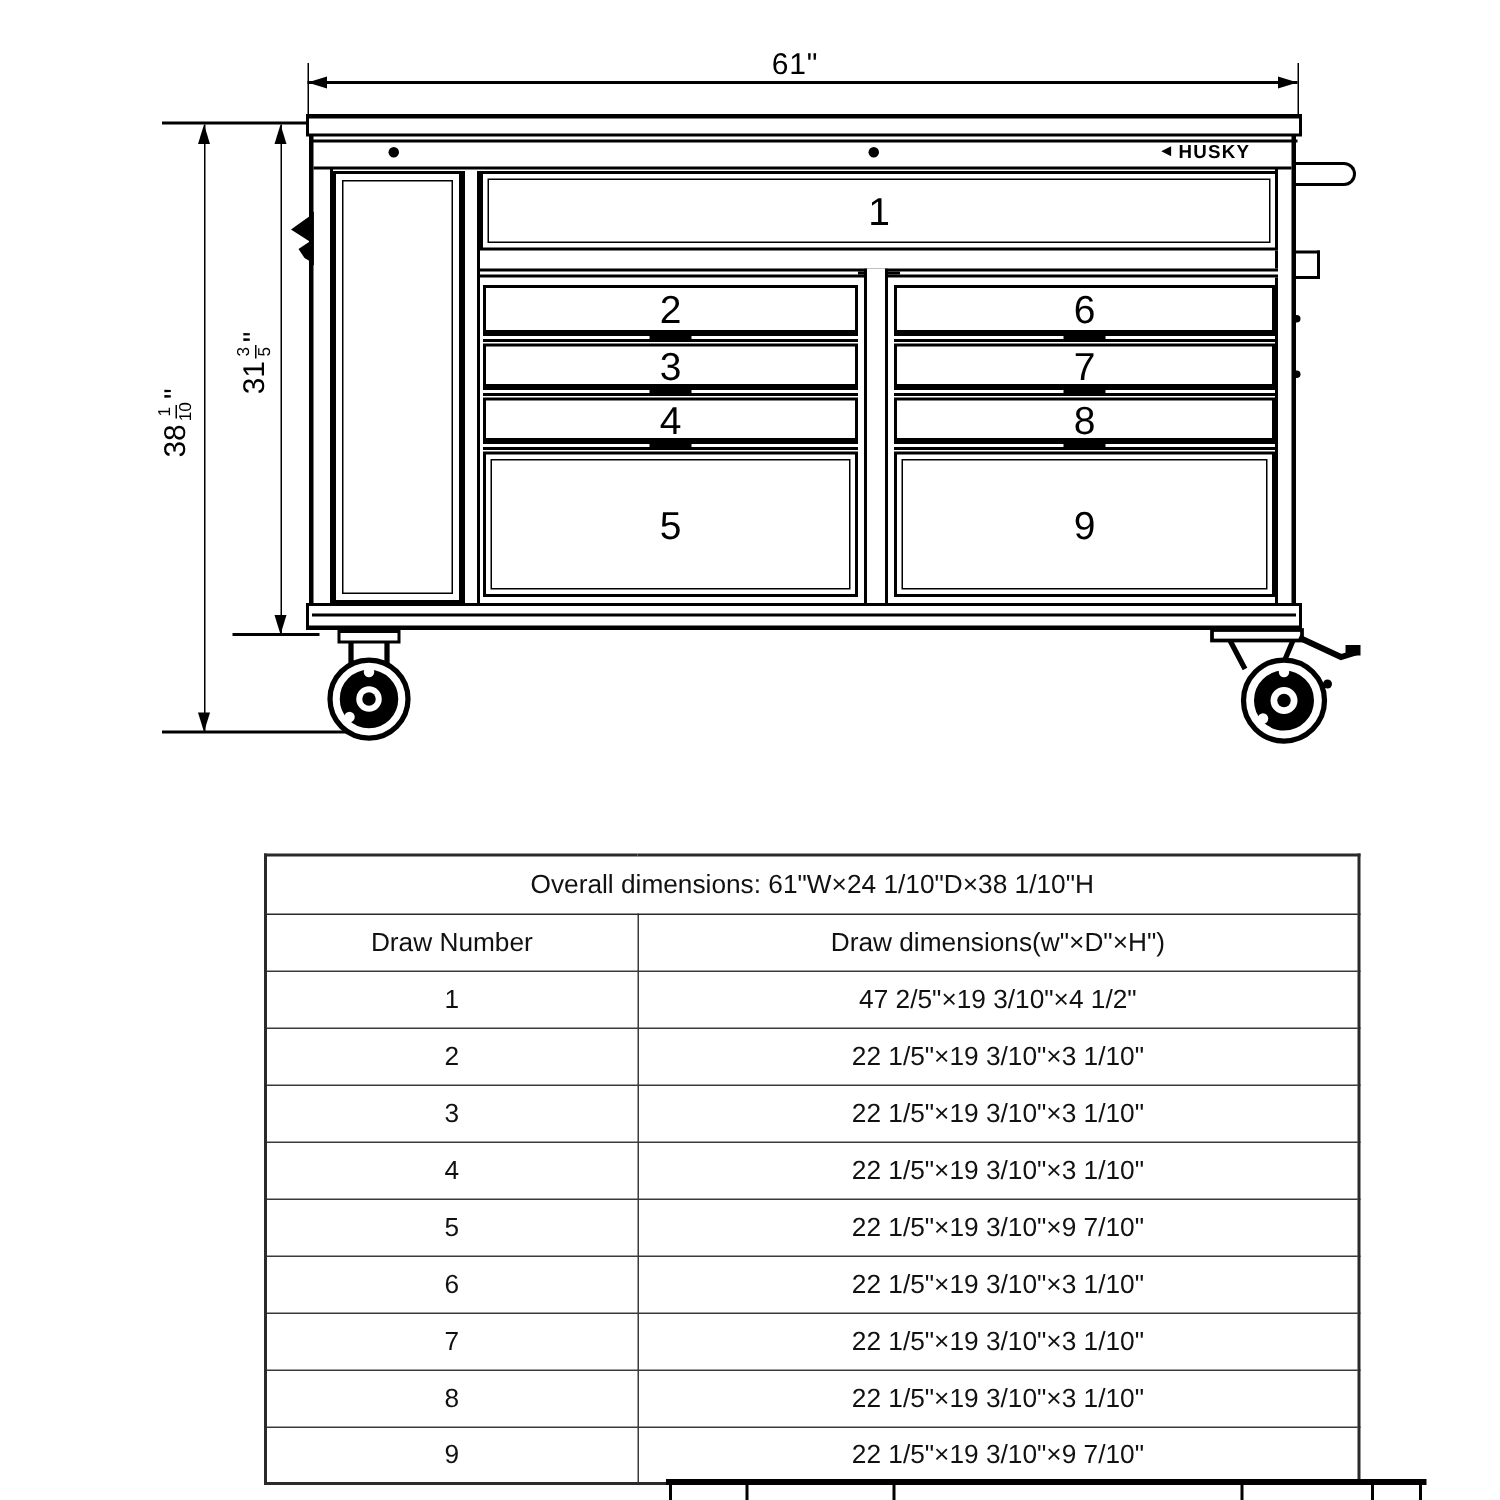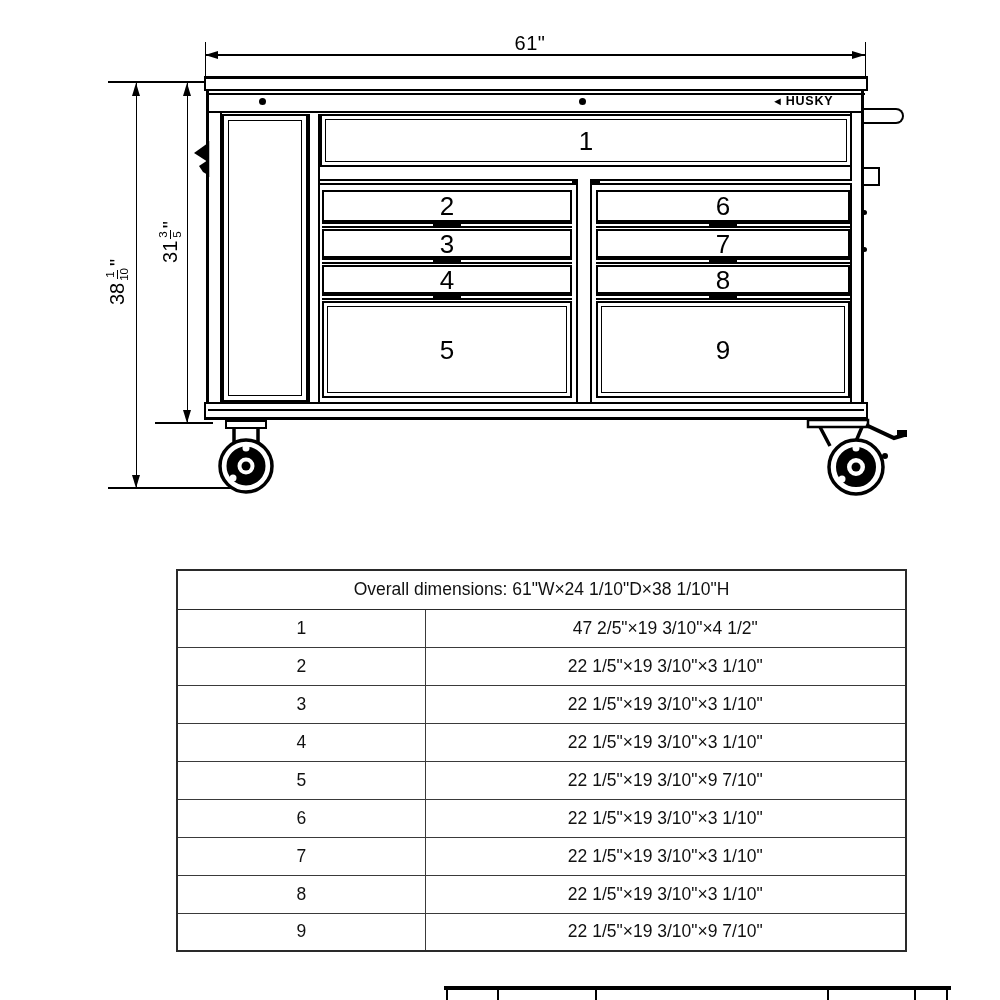--- a/index.html
+++ b/index.html
@@ -178,20 +178,24 @@
   <table class="spec">
     <colgroup>
         <col style="width:248px">
         <col>
       </colgroup>
     <tbody>
         <tr class="r-overall">
       <td colspan="2">Overall dimensions: 61"W×24 1/10"D×38 1/10"H</td>
     </tr>
     <tr>
+      <td>Draw Number</td>
+      <td>Draw dimensions(w"×D"×H")</td>
+    </tr>
+    <tr>
       <td>1</td>
       <td>47 2/5"×19 3/10"×4 1/2"</td>
     </tr>
     <tr>
       <td>2</td>
       <td>22 1/5"×19 3/10"×3 1/10"</td>
     </tr>
     <tr>
       <td>3</td>
       <td>22 1/5"×19 3/10"×3 1/10"</td>

